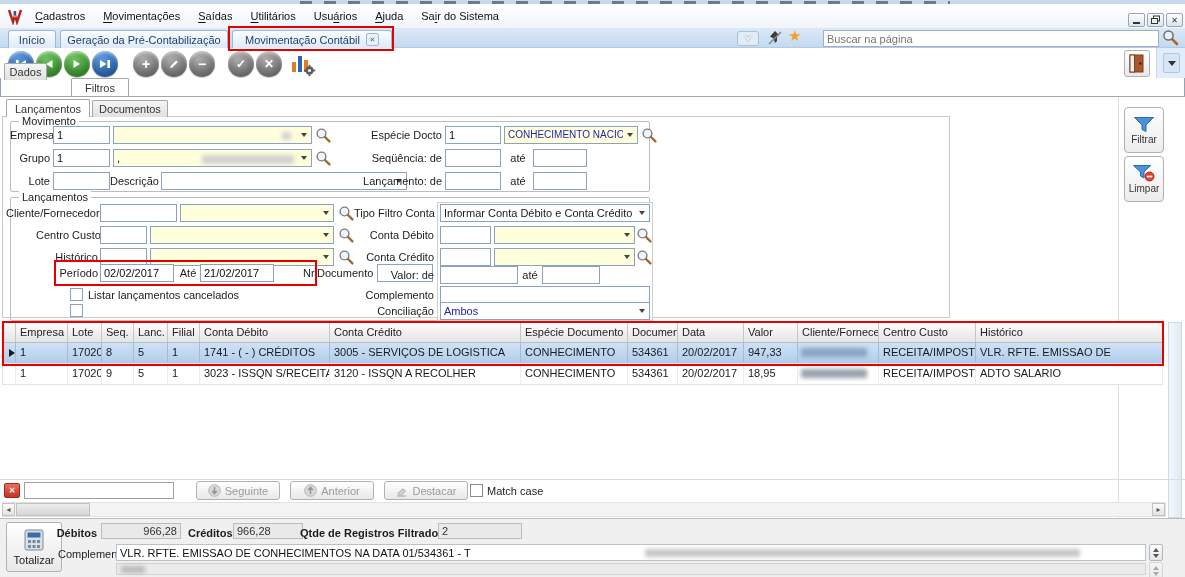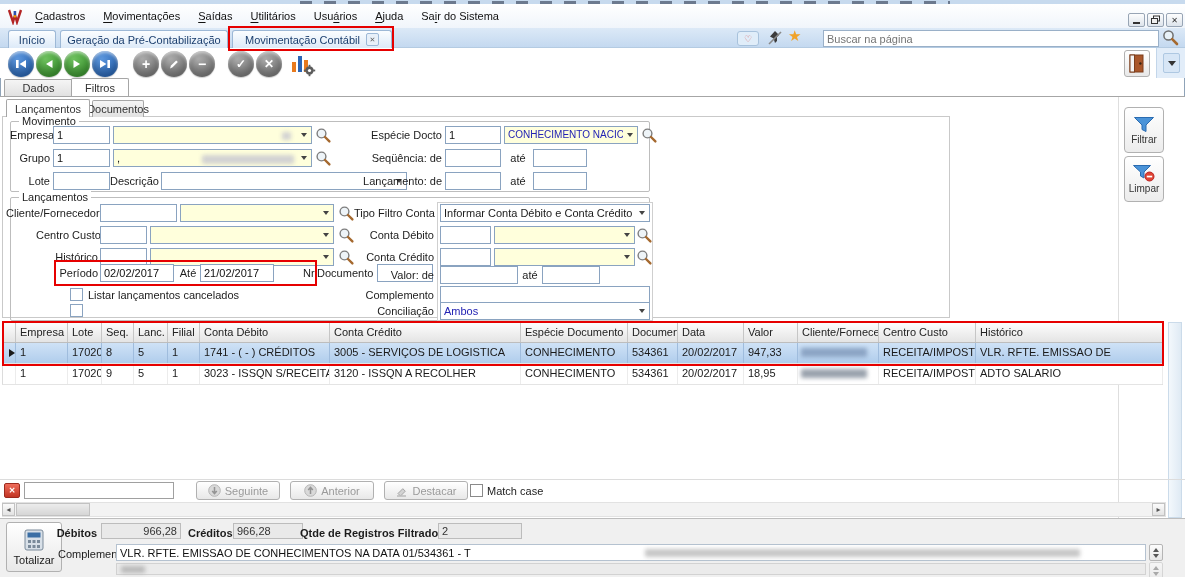--- a/index.html
+++ b/index.html
@@ -200,33 +200,33 @@
       <rect x="1" y="1" width="4.5" height="17" fill="#f4f4f4" stroke="#7c3e1d"></rect>
       <circle cx="11.4" cy="9.5" r="1.2" fill="#3a2412"></circle>
     </svg>
   </div>
   <div class="abs" style="left:1156px;top:48px;width:29px;height:30px;background:#e2edf9;border-left:1px solid #c3d6ea">
     <div class="abs" style="left:6px;top:5px;width:17px;height:20px;background:#d7e6f6;border:1px solid #aec8e2;border-radius:2px;display:flex;align-items:center;justify-content:center">
       <span style="width:0;height:0;border-left:4px solid transparent;border-right:4px solid transparent;border-top:5px solid #333"></span>
     </div>
   </div>
 
-  <div class="ptab" style="left:4px;top:79px;width:69px">
+  <div class="ptab" style="left:4px;top:63px;width:43px">
     <span>Dados</span>
   </div>
   <div class="ptab act" style="left:71px;top:78px;width:58px;height:18px">
     <span>Filtros</span>
   </div>
   <div class="abs" style="left:0;top:96px;width:1185px;height:422px;background:#fff;border-top:1px solid #a6a6a6"></div>
   <div class="vline" style="left:1118px;top:97px;height:421px"></div>
 
   <div class="ptab act" style="left:6px;top:99px;width:84px;height:18px">
     <span>Lançamentos</span>
   </div>
-  <div class="ptab" style="left:92px;top:100px;width:52px">
+  <div class="ptab" style="left:92px;top:100px;width:76px">
     <span>Documentos</span>
   </div>
   <div class="panel" style="left:2px;top:116px;width:948px;height:202px;border-color:#c9c9c9"></div>
 
   <div class="grp" style="left:10px;top:121px;width:640px;height:71px">
     <span>Movimento</span>
   </div>
   <div class="lbl r" style="left:10px;top:126px;width:40px">Empresa</div>
   <input class="inp" style="left: 53px; top: 126px; width: 57px;" value="1">
   <div class="combo yel" style="left:113px;top:126px;width:199px">

